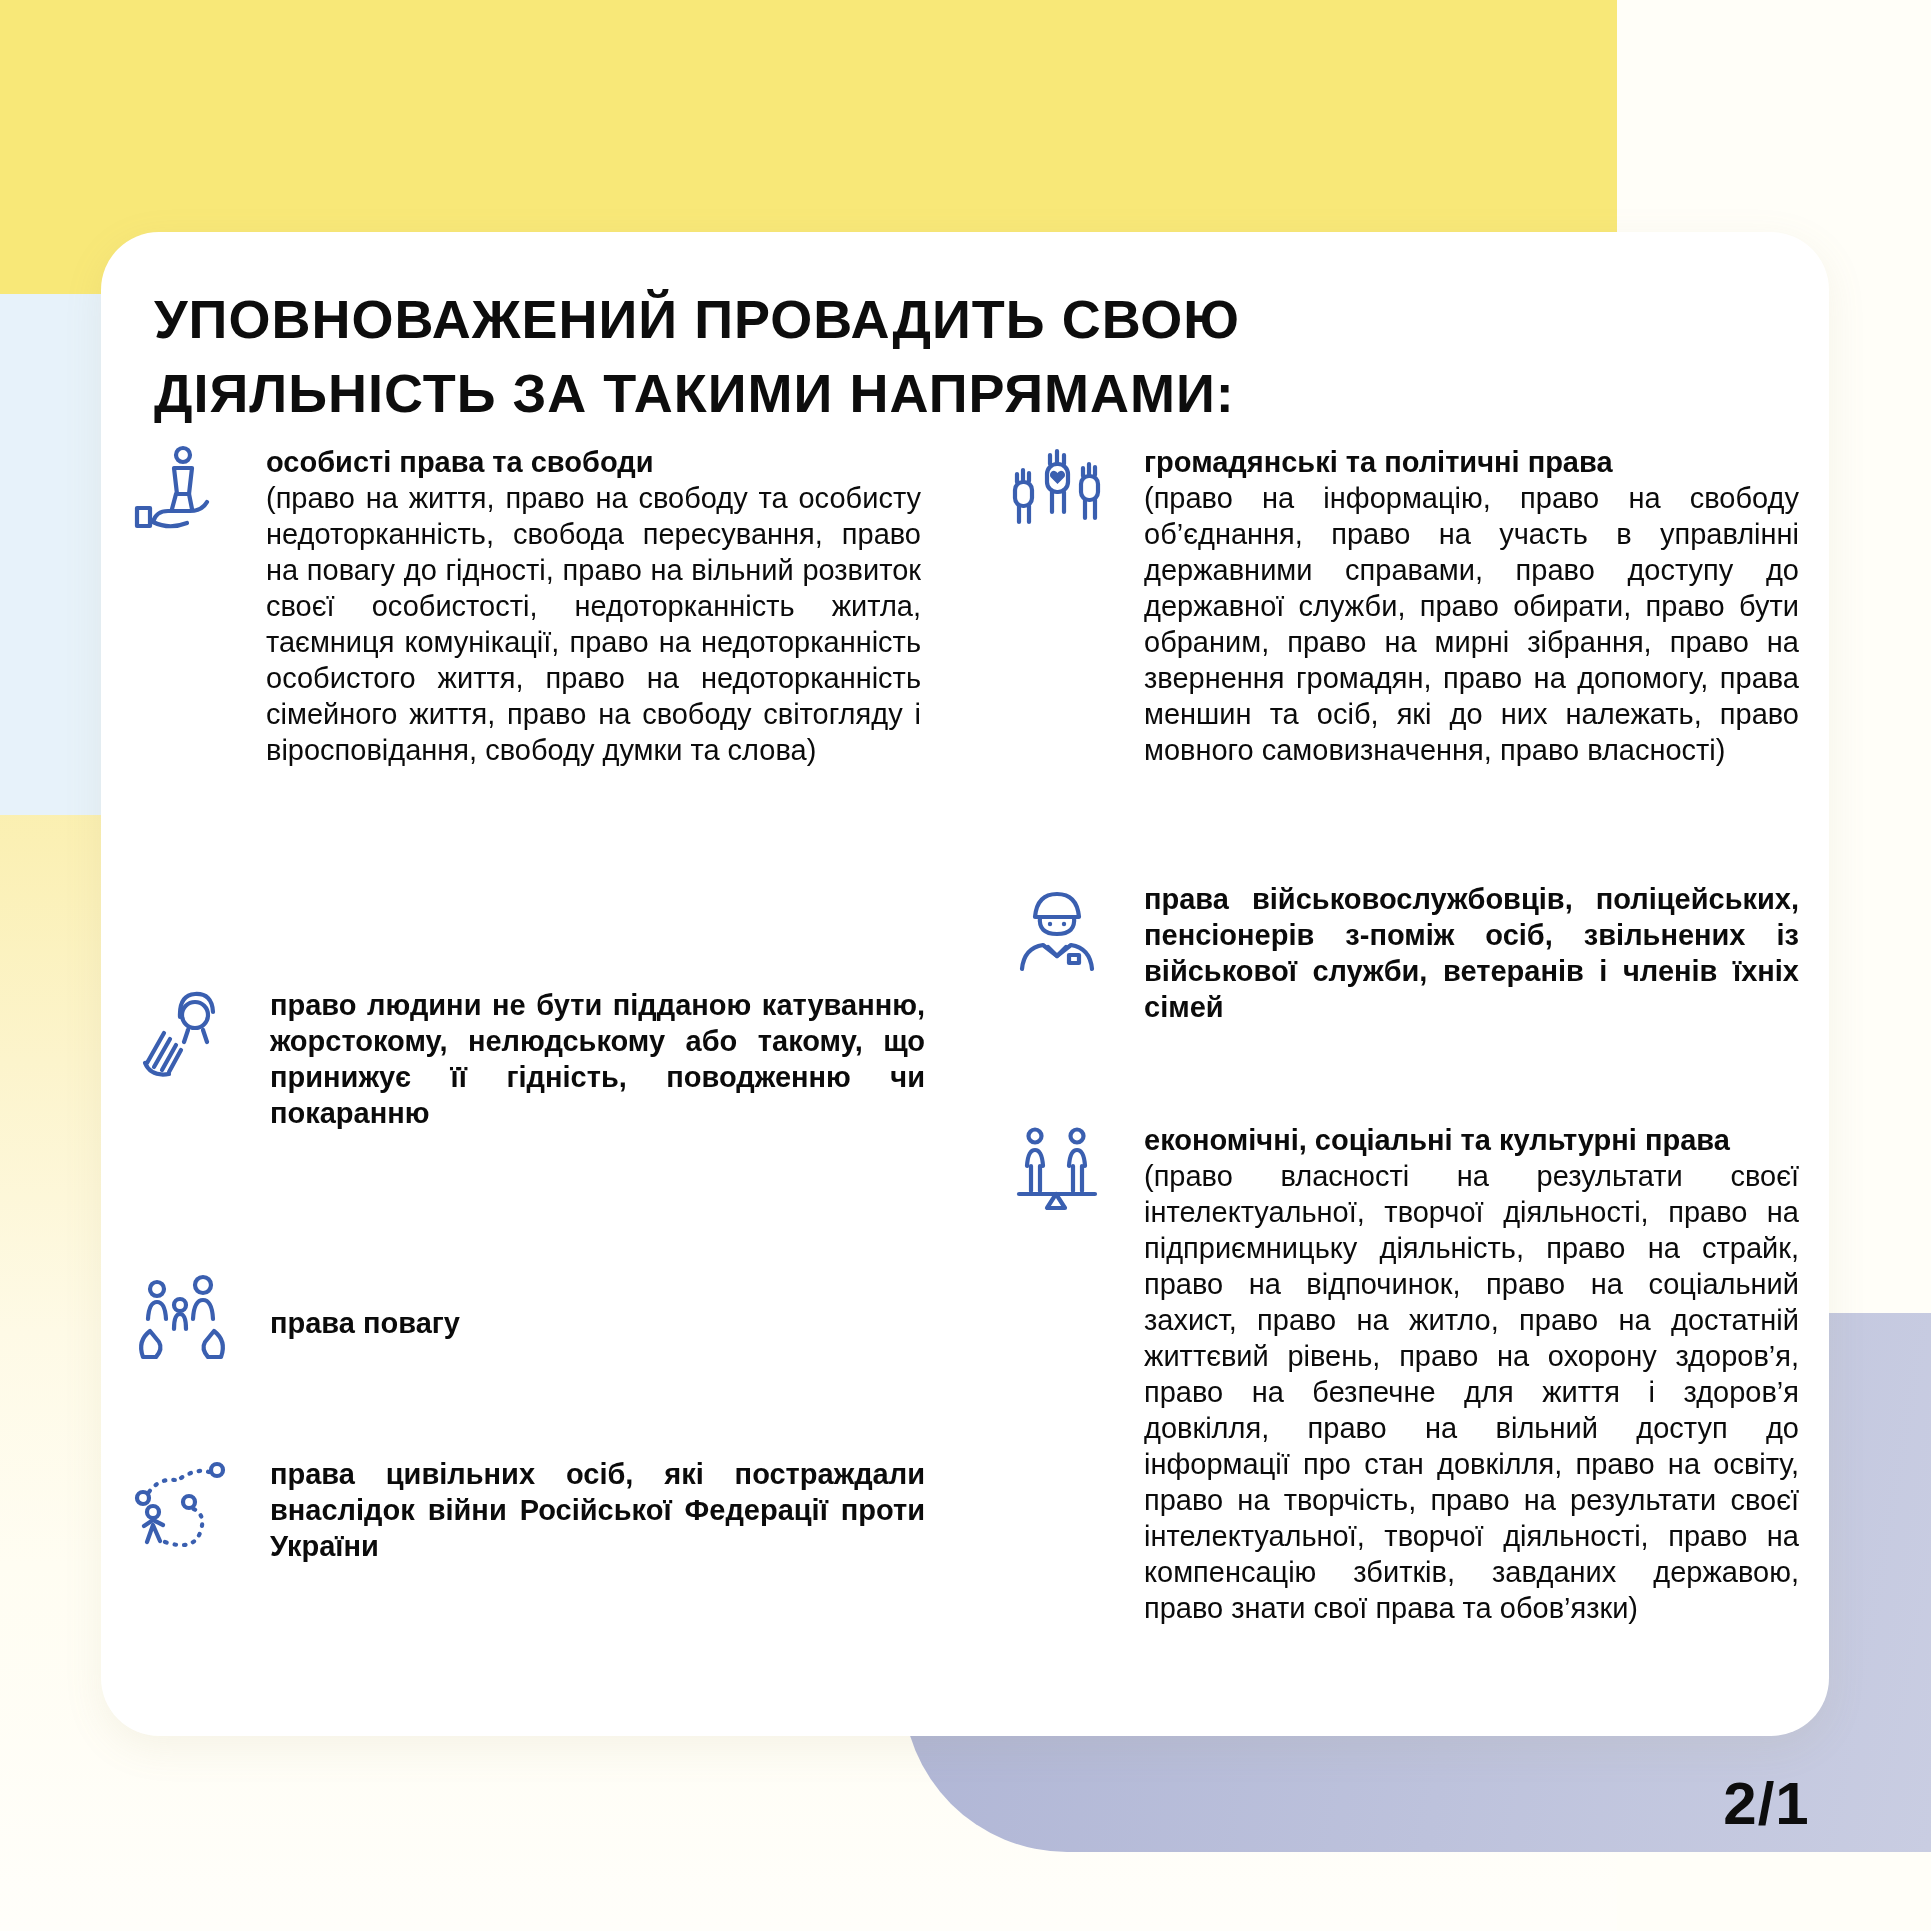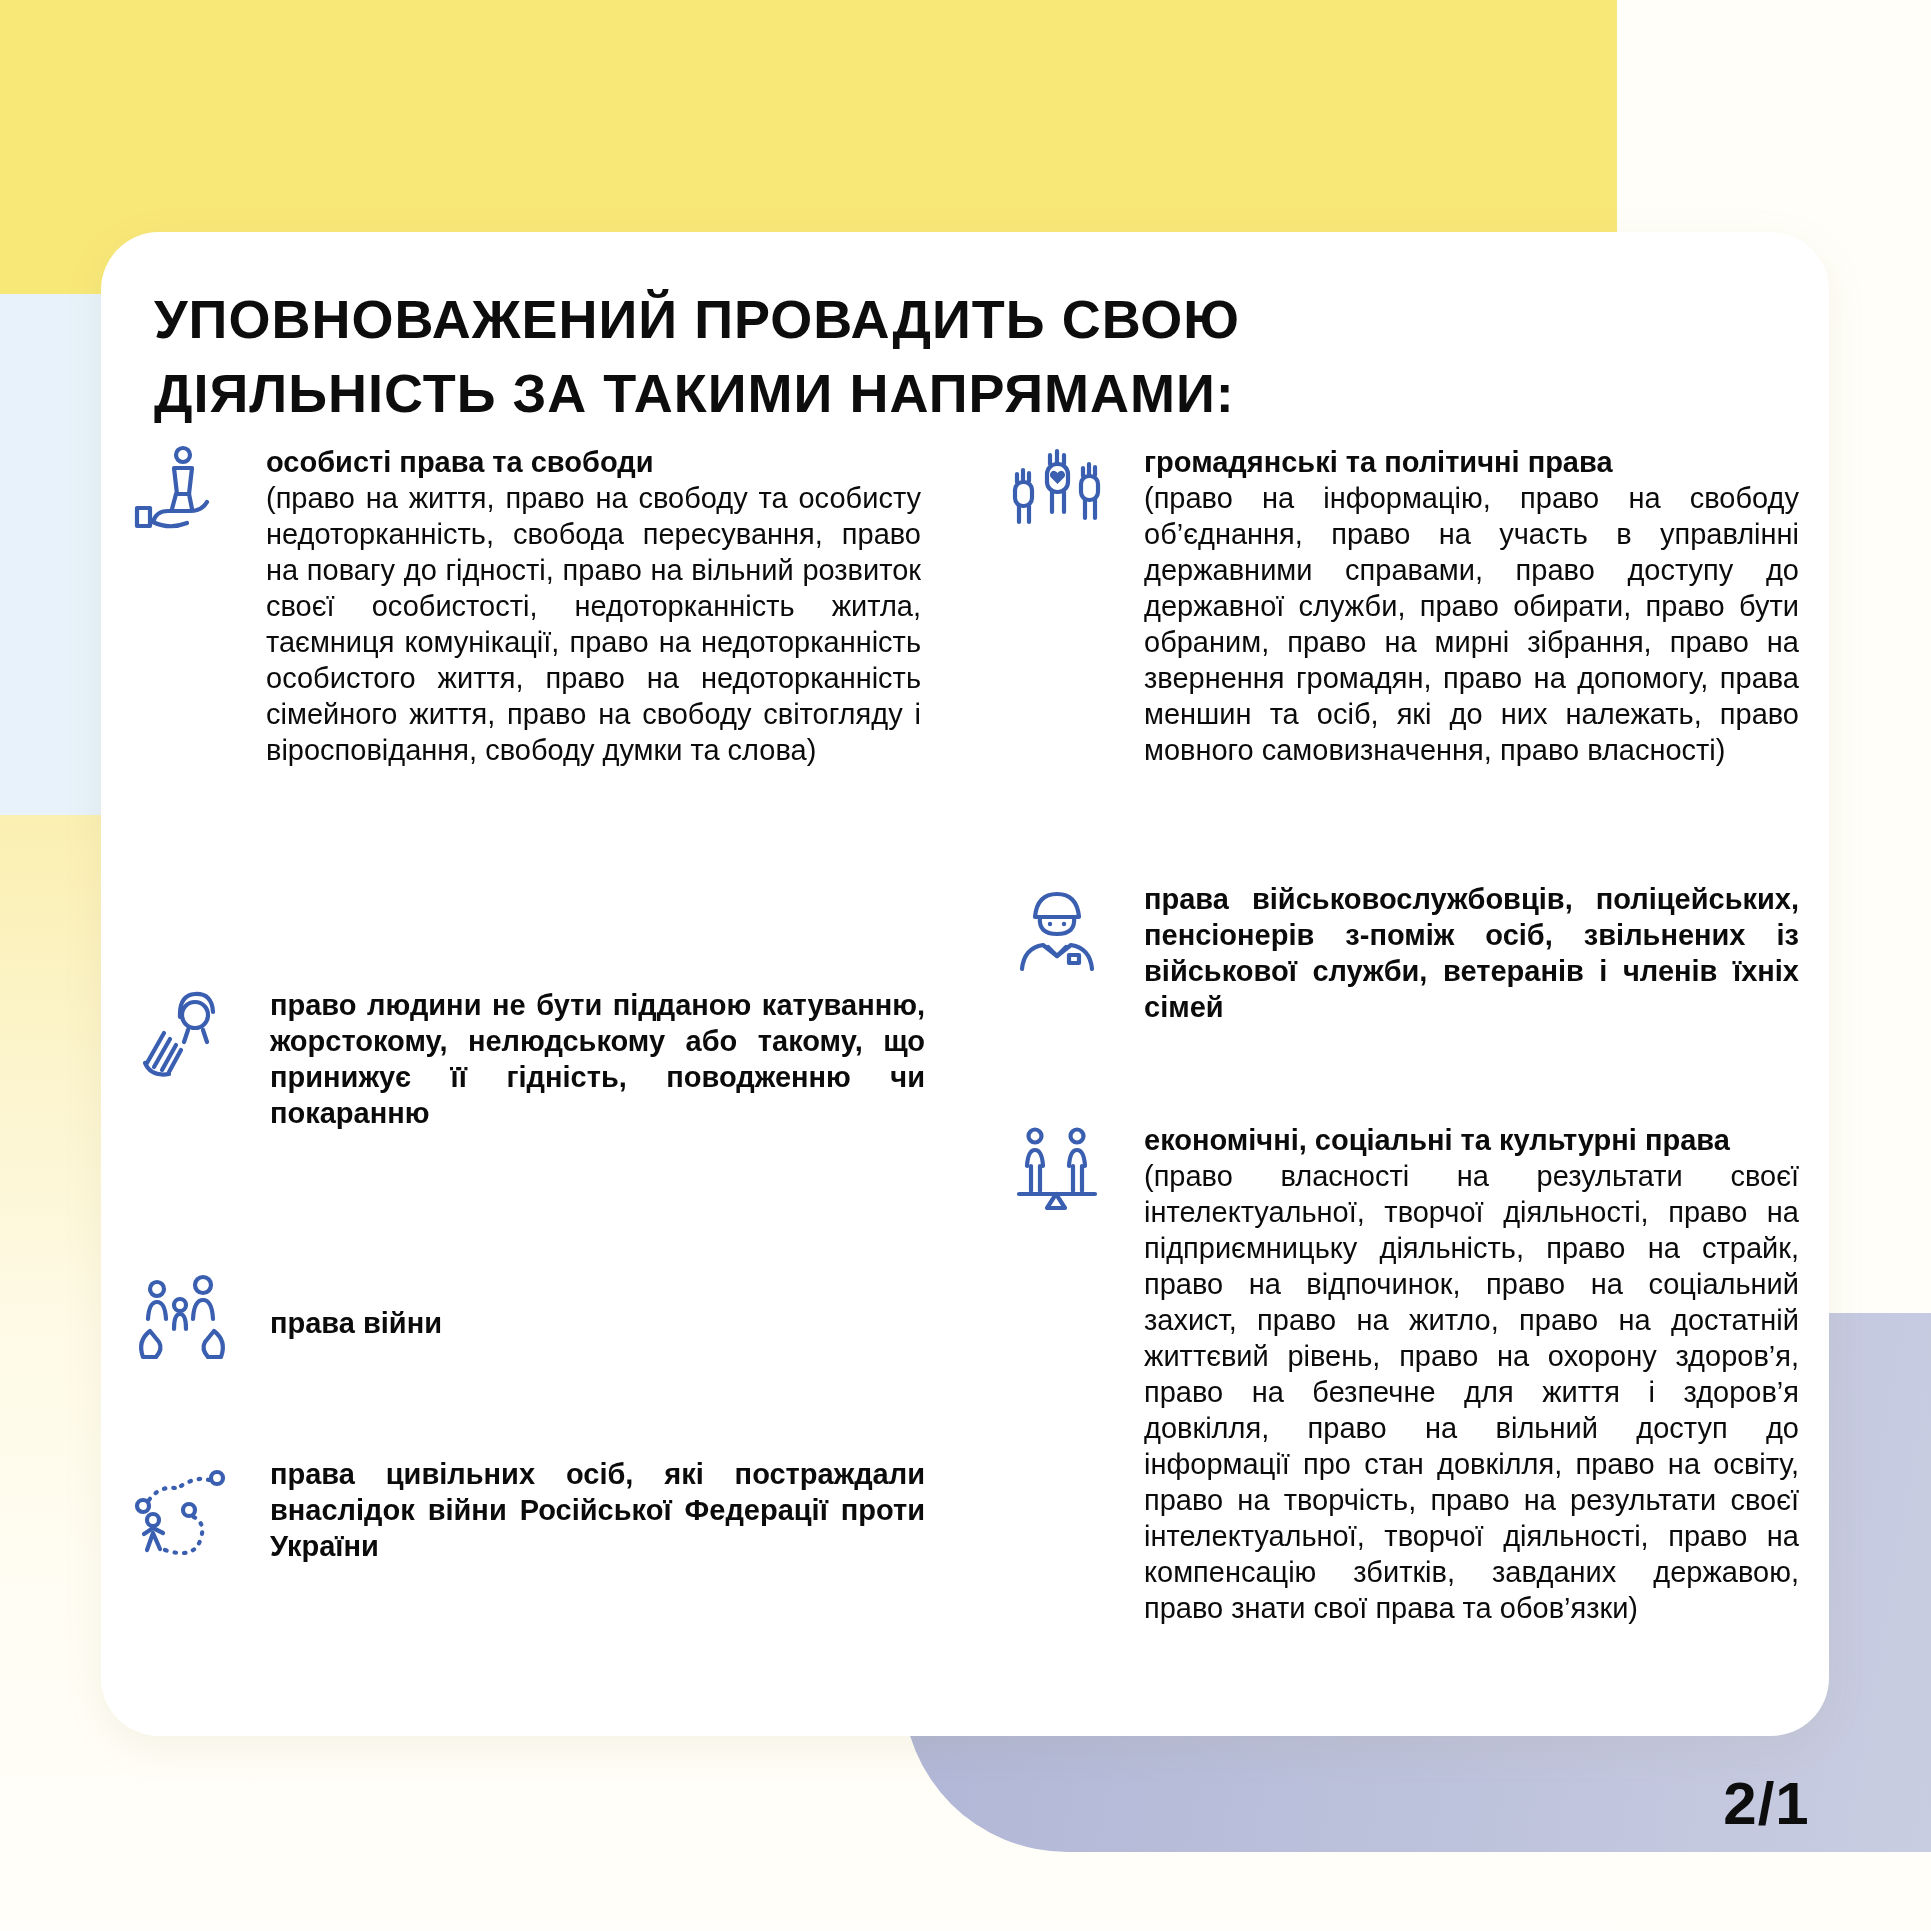--- a/index.html
+++ b/index.html
@@ -40,21 +40,21 @@
   .icon-box{flex:0 0 100px;width:100px;}
   .icon-box svg{display:block;width:100px;height:auto;}
   .txt{flex:1 1 auto;color:#0B0B0B;font-size:29px;line-height:36px;text-align:justify;}
   .txt .head{font-weight:700;}
   .txt .body{font-weight:400;}
   .txt .body:empty{display:none;}
   
   .l1{left:28px;top:212px;width:792px;}
   .l2{left:32px;top:755px;width:792px;}
   .l3{left:32px;top:1041px;width:792px;}
-  .l4{left:32px;top:1224px;width:792px;align-items:flex-end;}
+  .l4{left:32px;top:1224px;width:792px;}
   .r1{left:906px;top:212px;width:792px;}
   .r2{left:906px;top:649px;width:792px;}
   .r3{left:906px;top:890px;width:792px;}
   .page-number{
     position:absolute;left:1641px;top:1769px;width:251px;
     text-align:center;font-size:60px;font-weight:700;color:#0D0D0D;
     letter-spacing:1px;
   }
   .ic{stroke:#3A5FB0;fill:none;stroke-width:4.2;stroke-linecap:round;stroke-linejoin:round;}
   .ic .fill{fill:#3A5FB0;stroke:none;}
@@ -116,21 +116,21 @@
           <path d="M15 46 q1 -17 9 -17 q8 0 9 17"></path>
           <circle cx="70" cy="12" r="8"></circle>
           <path d="M60 46 q1 -19 10 -19 q9 0 10 19"></path>
           <circle cx="47" cy="32" r="6"></circle>
           <path d="M41 56 q0 -15 6 -15 q6 0 6 15"></path>
           <path d="M10 84 q-6 -16 7 -26 l9 11 q4 7 -3 15 z"></path>
           <path d="M88 84 q6 -16 -7 -26 l-9 11 q-4 7 3 15 z"></path>
         </svg>
       </div>
       <div class="txt">
-        <div class="head">права війни</div>
+        <div class="head">права повагу</div>
 
       </div>
     </div>
 
     <div class="item l4">
       <div class="icon-box">
         <svg viewBox="0 0 100 100" class="ic" aria-hidden="true">
           <circle cx="20" cy="56" r="6"></circle>
           <path d="M14 86 l6 -17 7 16"></path>
           <path d="M11 70 l9 -6 10 5"></path>

